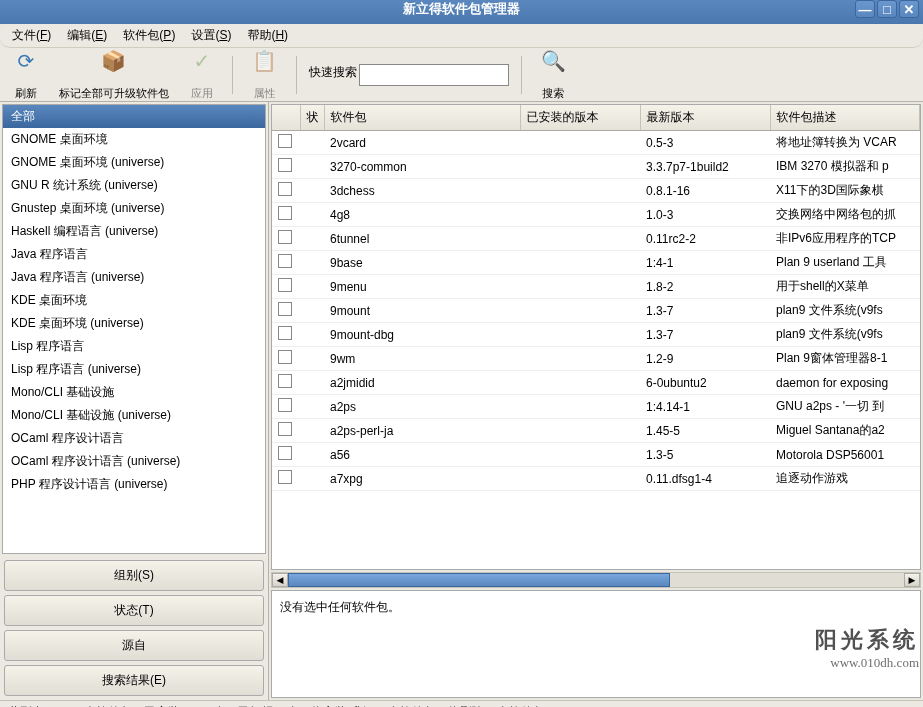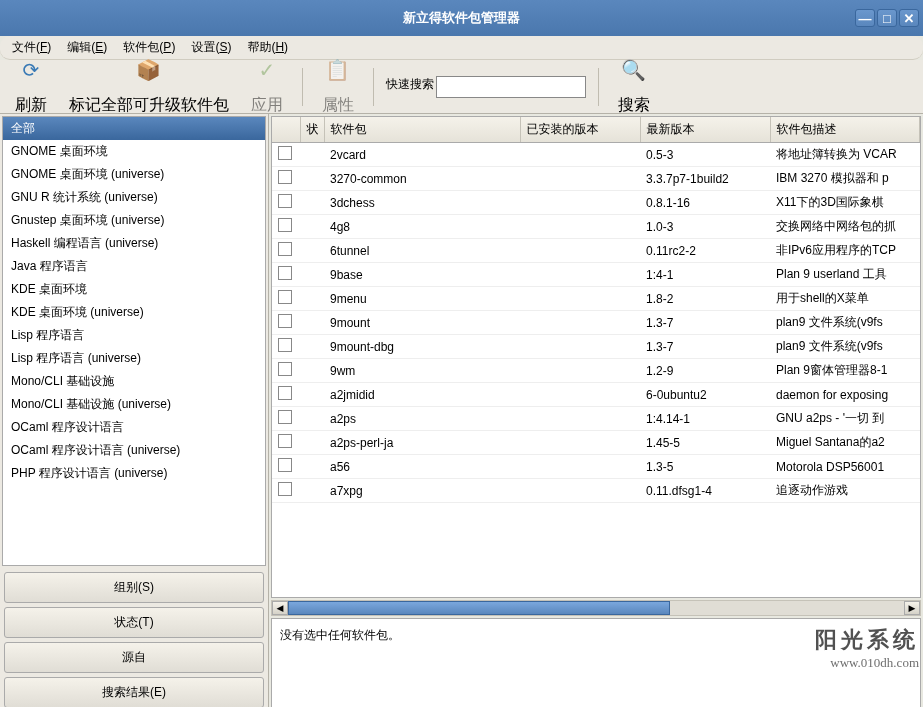--- a/index.html
+++ b/index.html
@@ -1,27 +1,27 @@
 <!DOCTYPE html>
 <html><head>
 <meta charset="utf-8">
 <style>
 * { box-sizing: border-box; margin: 0; padding: 0; }
 body { font-family: sans-serif; font-size: 12px; background: #e8e8e0; width: 923px; height: 707px; overflow: hidden; position: relative; }
-.titlebar { background: linear-gradient(#5a87bd, #4a77ad); color: #fff; height: 36px; display: flex; align-items: center; justify-content: center; position: relative; font-weight: bold; font-size: 13px; }
+.titlebar { background: linear-gradient(#5a87bd, #4a77ad); color: #fff; height: 24px; display: flex; align-items: flex-start; justify-content: center; position: relative; font-weight: bold; font-size: 13px; }
 .titlebar .window-controls { position: absolute; right: 4px; display: flex; gap: 2px; }
 .titlebar .wc { width: 20px; height: 18px; background: linear-gradient(#6a97cd, #5a87bd); border: 1px solid #3a679d; border-radius: 3px; display: flex; align-items: center; justify-content: center; color: #fff; cursor: pointer; }
 .menubar { background: #ece9e2; height: 24px; display: flex; align-items: center; padding: 0 4px; border-bottom: 1px solid #d0ccc0; border-radius: 10px; }
 .menubar .menu-item { padding: 4px 8px; cursor: pointer; }
 .menubar .menu-item u { text-decoration: underline; }
 .toolbar { background: #ece9e2; height: 54px; display: flex; align-items: center; padding: 4px 8px; gap: 8px; border-bottom: 1px solid #b5b2a8; }
 .tool-btn { display: flex; flex-direction: column; align-items: center; justify-content: center; padding: 2px 6px; cursor: pointer; border: 1px solid transparent; border-radius: 3px; min-width: 36px; }
 .tool-btn.disabled { opacity: 0.45; cursor: default; }
 .tool-btn .ticon { font-size: 20px; height: 24px; display: flex; align-items: center; }
-.tool-btn .tlabel { font-size: 16px; margin-top: 13px; }
+.tool-btn .tlabel { font-size: 11px; margin-top: 13px; }
 .tool-sep { width: 1px; height: 38px; background: #c0bcb0; margin: 0 4px; }
 .qsearch { display: flex; flex-direction: row; gap: 2px; }
 .qsearch label { font-size: 12px; margin-bottom: 2px; }
 .qsearch input { width: 150px; height: 22px; border: 1px solid #888; padding: 2px 4px; background: #fff; }
 .main { display: flex; height: 598px; }
 .left-panel { width: 268px; display: flex; flex-direction: column; background: #ece9e2; }
 .category-list { flex: 1; background: #fff; border: 1px solid #aaa; margin: 2px; overflow-y: auto; overflow-x: hidden; }
 .category-list::-webkit-scrollbar { width: 16px; }
 .category-list::-webkit-scrollbar-track { background: #e0ddd5; border: 1px solid #c5c2b8; }
 .category-list::-webkit-scrollbar-thumb { background: linear-gradient(#f5f2ea, #d5d2c8); border: 1px solid #aaa; border-radius: 2px; }
@@ -33,21 +33,21 @@
 .pkg-table-wrap { flex: 1; background: #fff; border: 1px solid #aaa; margin: 2px; overflow: hidden; display: flex; flex-direction: column; }
 .pkg-table { width: 100%; border-collapse: collapse; table-layout: fixed; }
 .pkg-table thead { background: linear-gradient(#f5f2ea, #e5e2d8); }
 .pkg-table th { text-align: left; padding: 4px 6px; border-right: 1px solid #c5c2b8; border-bottom: 1px solid #aaa; font-weight: normal; cursor: pointer; white-space: nowrap; overflow: hidden; }
 .pkg-table td { padding: 3px 6px; border-bottom: 1px solid #eee; white-space: nowrap; overflow: hidden; text-overflow: clip; }
 .pkg-chk { width: 14px; height: 14px; border: 1px solid #888; display: inline-block; background: #fff; cursor: pointer; }
 .hscroll { height: 16px; background: #e0ddd5; border: 1px solid #c5c2b8; display: flex; align-items: center; margin: 0 2px 2px 2px; }
 .hscroll .harrow { width: 16px; height: 14px; background: linear-gradient(#f5f2ea, #d5d2c8); border: 1px solid #aaa; display: flex; align-items: center; justify-content: center; cursor: pointer; font-size: 9px; }
 .hscroll .htrack { flex: 1; position: relative; height: 14px; }
 .hscroll .hthumb { position: absolute; left: 0; width: 62%; height: 100%; background: linear-gradient(#7aa7dd, #5a87bd); border: 1px solid #3a679d; }
-.desc-panel { height: 92px; background: #fff; border: 1px solid #aaa; margin: 0 2px 2px 2px; padding: 8px; }
+.desc-panel { height: 108px; background: #fff; border: 1px solid #aaa; margin: 0 2px 2px 2px; padding: 8px; }
 .statusbar { height: 22px; background: #ece9e2; border-top: 1px solid #c5c2b8; padding: 3px 8px; font-size: 12px; }
 .watermark { position: absolute; right: 4px; bottom: 36px; text-align: right; font-family: serif; opacity: 0.85; }
 .watermark .wm1 { font-size: 22px; font-weight: bold; color: #333; letter-spacing: 4px; }
 .watermark .wm2 { font-size: 13px; color: #555; }
 </style>
 </head>
 <body>
 
 <div class="titlebar">
   <span>新立得软件包管理器</span>
@@ -99,20 +99,21 @@
 <div class="main">
   <div class="left-panel">
     <div class="category-list" id="cat-list">
         <div class="cat-item selected">全部</div>
         <div class="cat-item">GNOME 桌面环境</div>
         <div class="cat-item">GNOME 桌面环境 (universe)</div>
         <div class="cat-item">GNU R 统计系统 (universe)</div>
         <div class="cat-item">Gnustep 桌面环境 (universe)</div>
         <div class="cat-item">Haskell 编程语言 (universe)</div>
         <div class="cat-item">Java 程序语言</div>
+        <div class="cat-item">Java 程序语言 (universe)</div>
         <div class="cat-item">KDE 桌面环境</div>
         <div class="cat-item">KDE 桌面环境 (universe)</div>
         <div class="cat-item">Lisp 程序语言</div>
         <div class="cat-item">Lisp 程序语言 (universe)</div>
         <div class="cat-item">Mono/CLI 基础设施</div>
         <div class="cat-item">Mono/CLI 基础设施 (universe)</div>
         <div class="cat-item">OCaml 程序设计语言</div>
         <div class="cat-item">OCaml 程序设计语言 (universe)</div>
         <div class="cat-item">PHP 程序设计语言 (universe)</div>
       </div>

